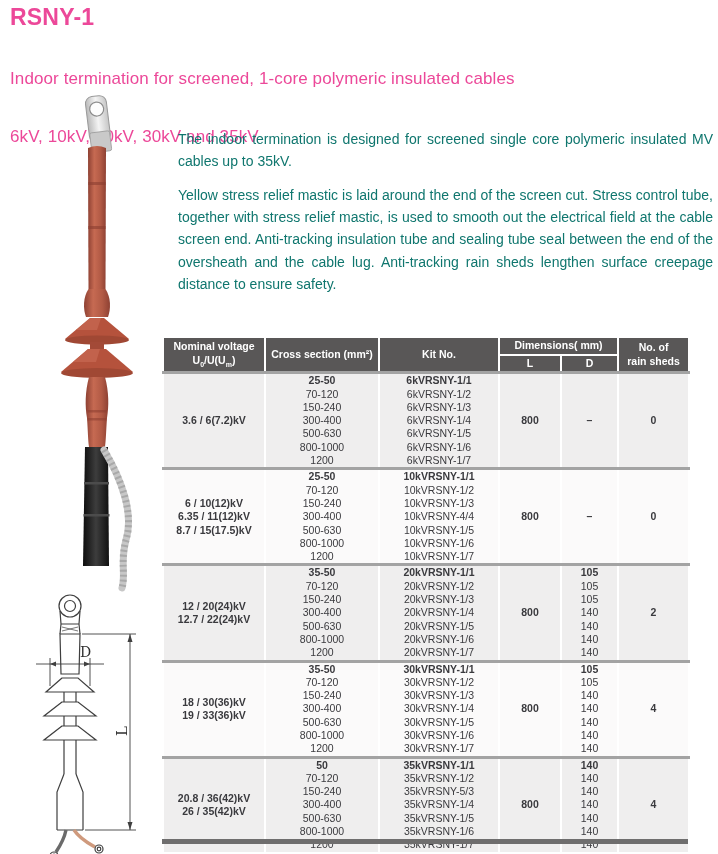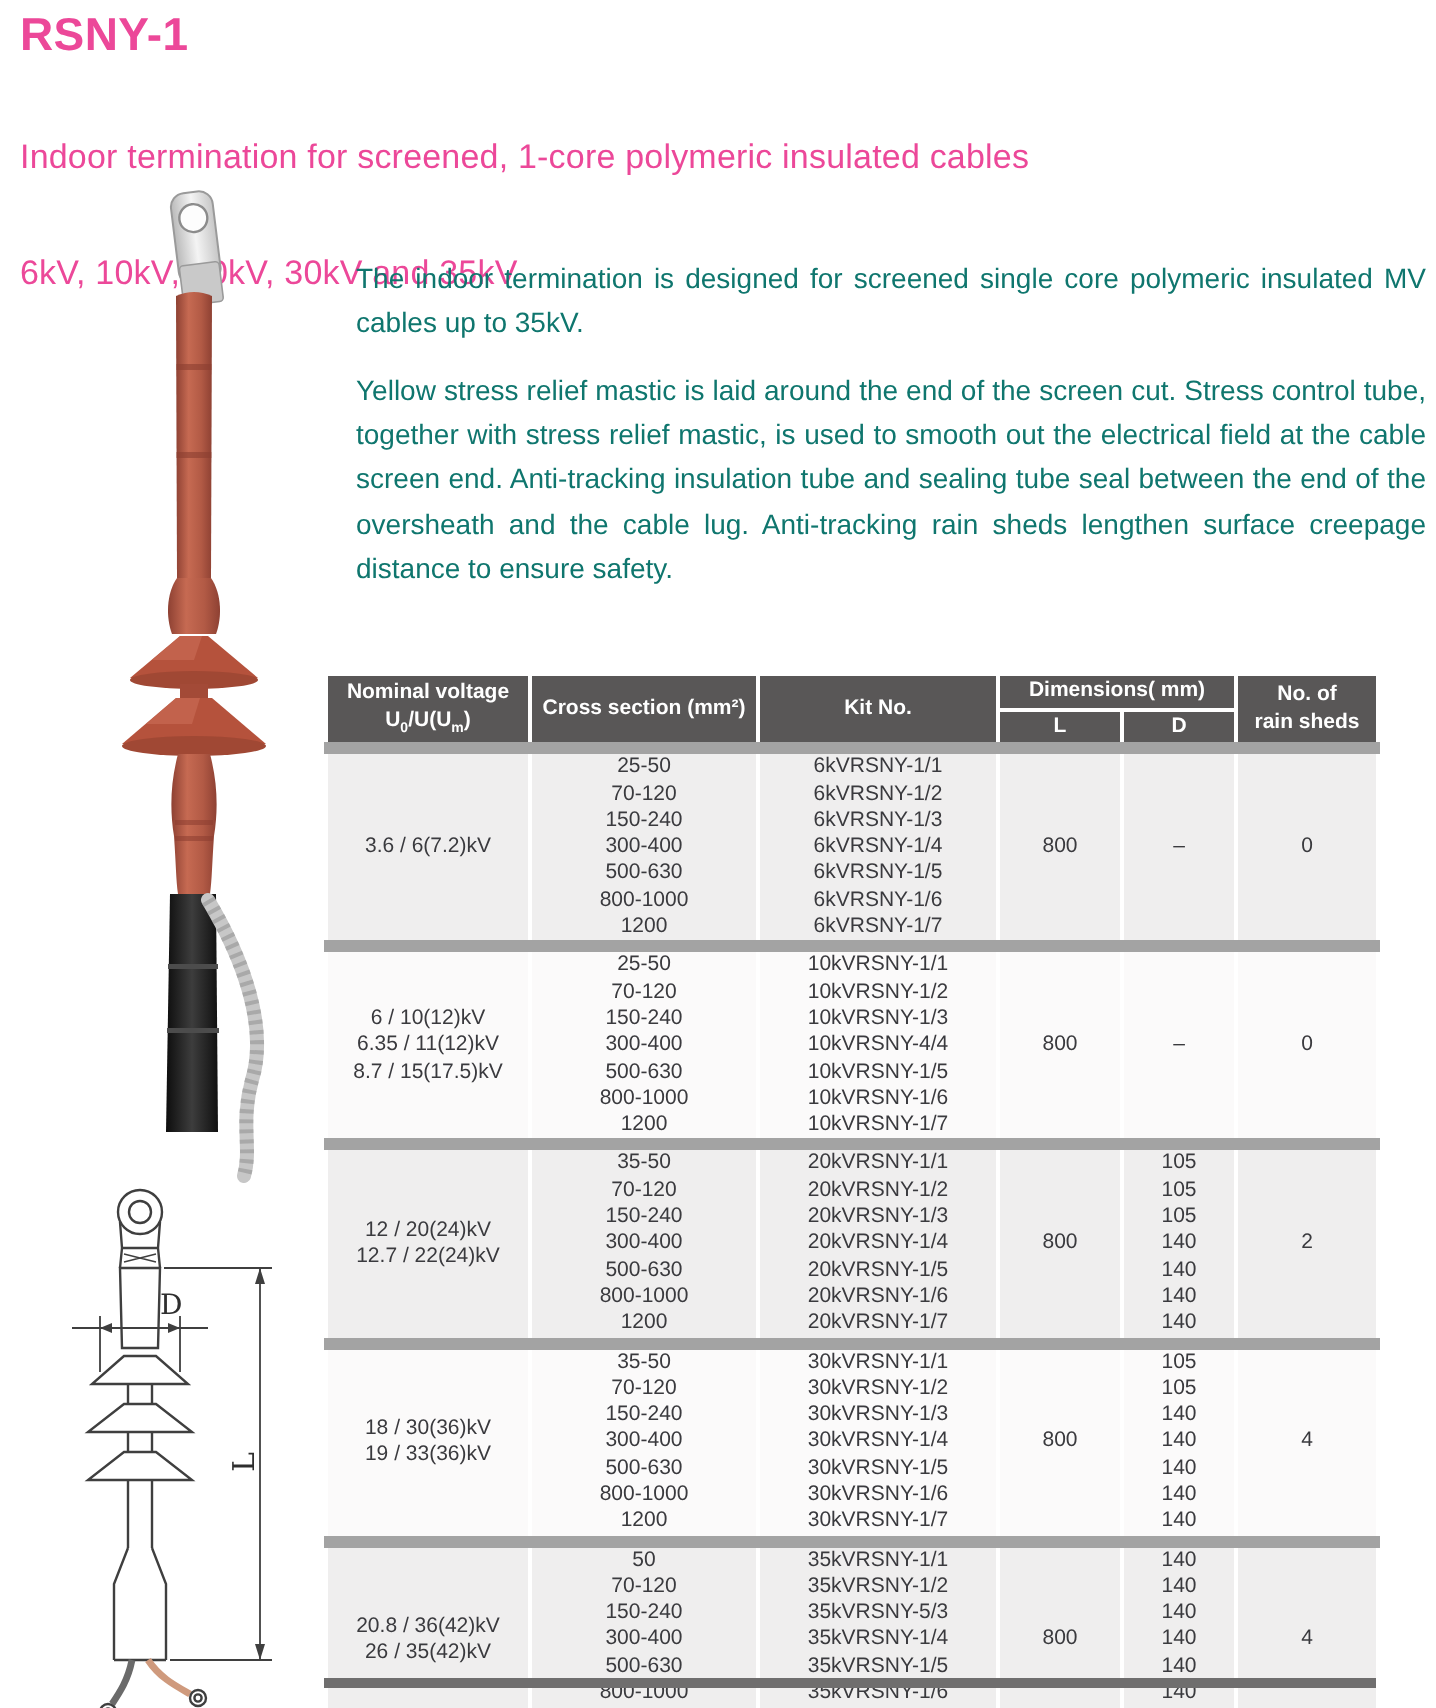--- a/index.html
+++ b/index.html
@@ -37,21 +37,21 @@
     text-align:center; vertical-align:middle; padding:1px 2px;
   }
   table.spec thead tr th { height:16px; }
   table.spec td {
     text-align:center; vertical-align:middle; padding:0 2px;
     border-left:2px solid #ffffff; border-right:2px solid #ffffff;
     line-height:13.3px; height:13.3px;
   }
   tr.shaded td { background:#efeeee; }
   tr.light  td { background:#fbfafa; }
-  tr.group-first td { border-top:6px solid #a3a3a3; }
+  tr.group-first td { border-top:3px solid #a3a3a3;font-weight:bold; }
   td.voltage-cell { white-space:pre-line; line-height:14px; }
   sub { font-size:7px; } 
 
   .table-bottom-bar {
     position:absolute; left:162px; top:839px; width:526px; height:5px;
     background:#6f6e6e;
   }
 </style>
 </head>
 <body>

